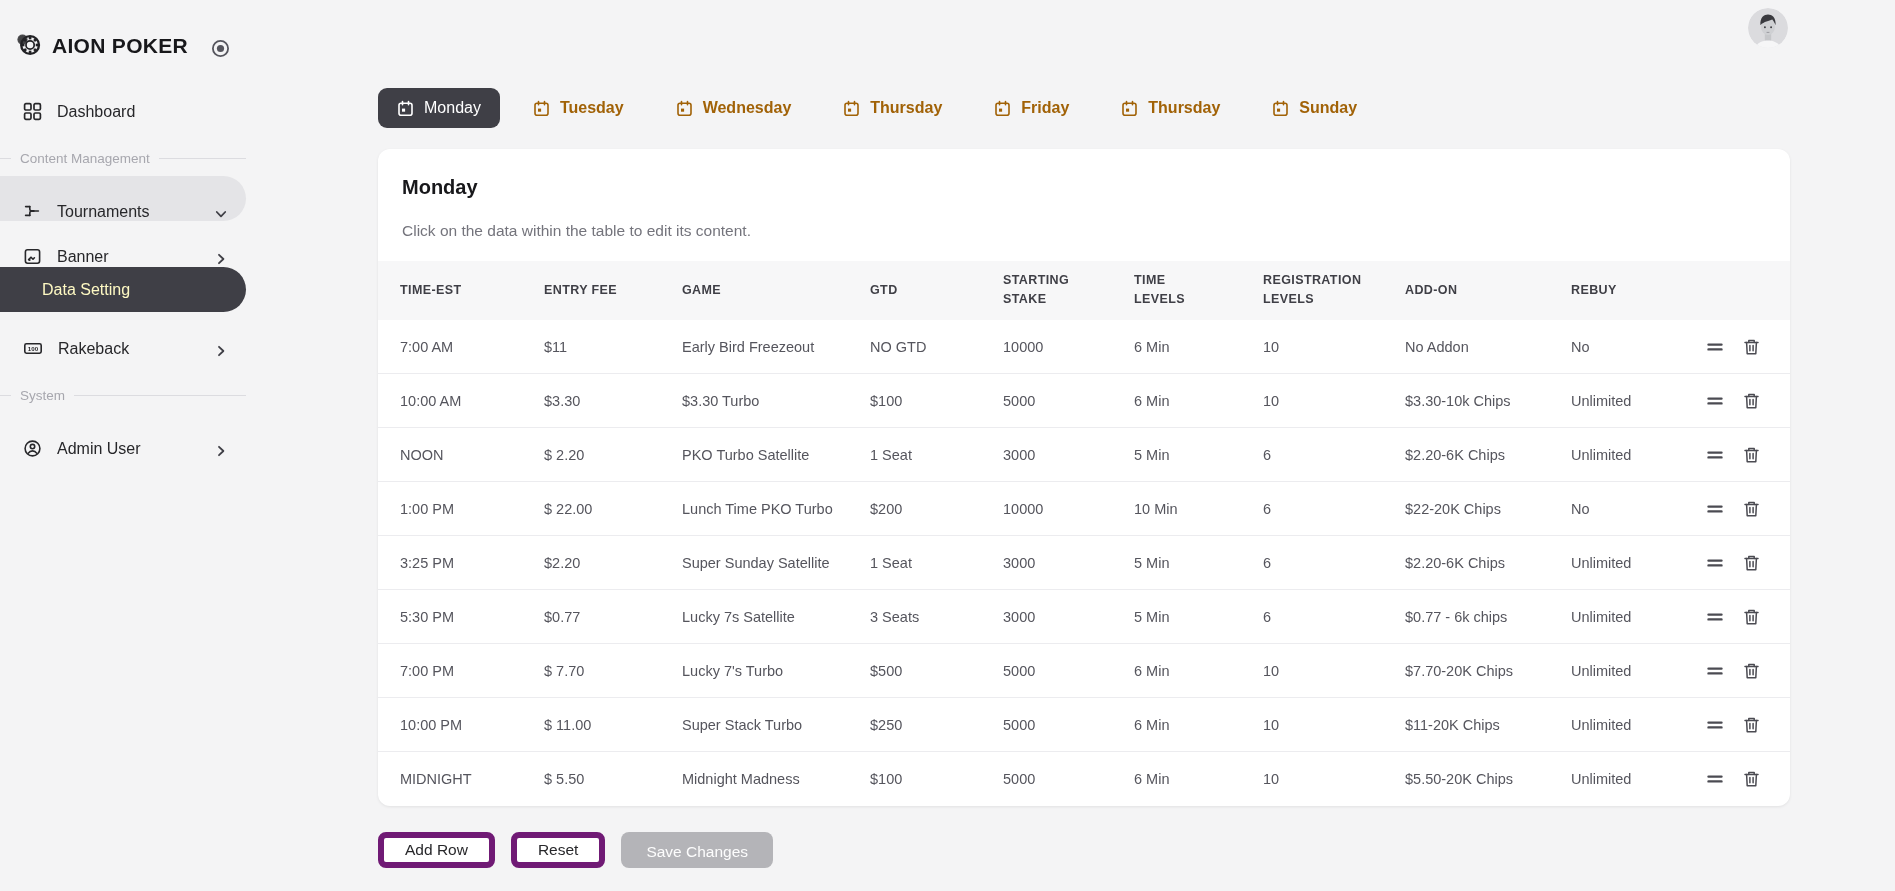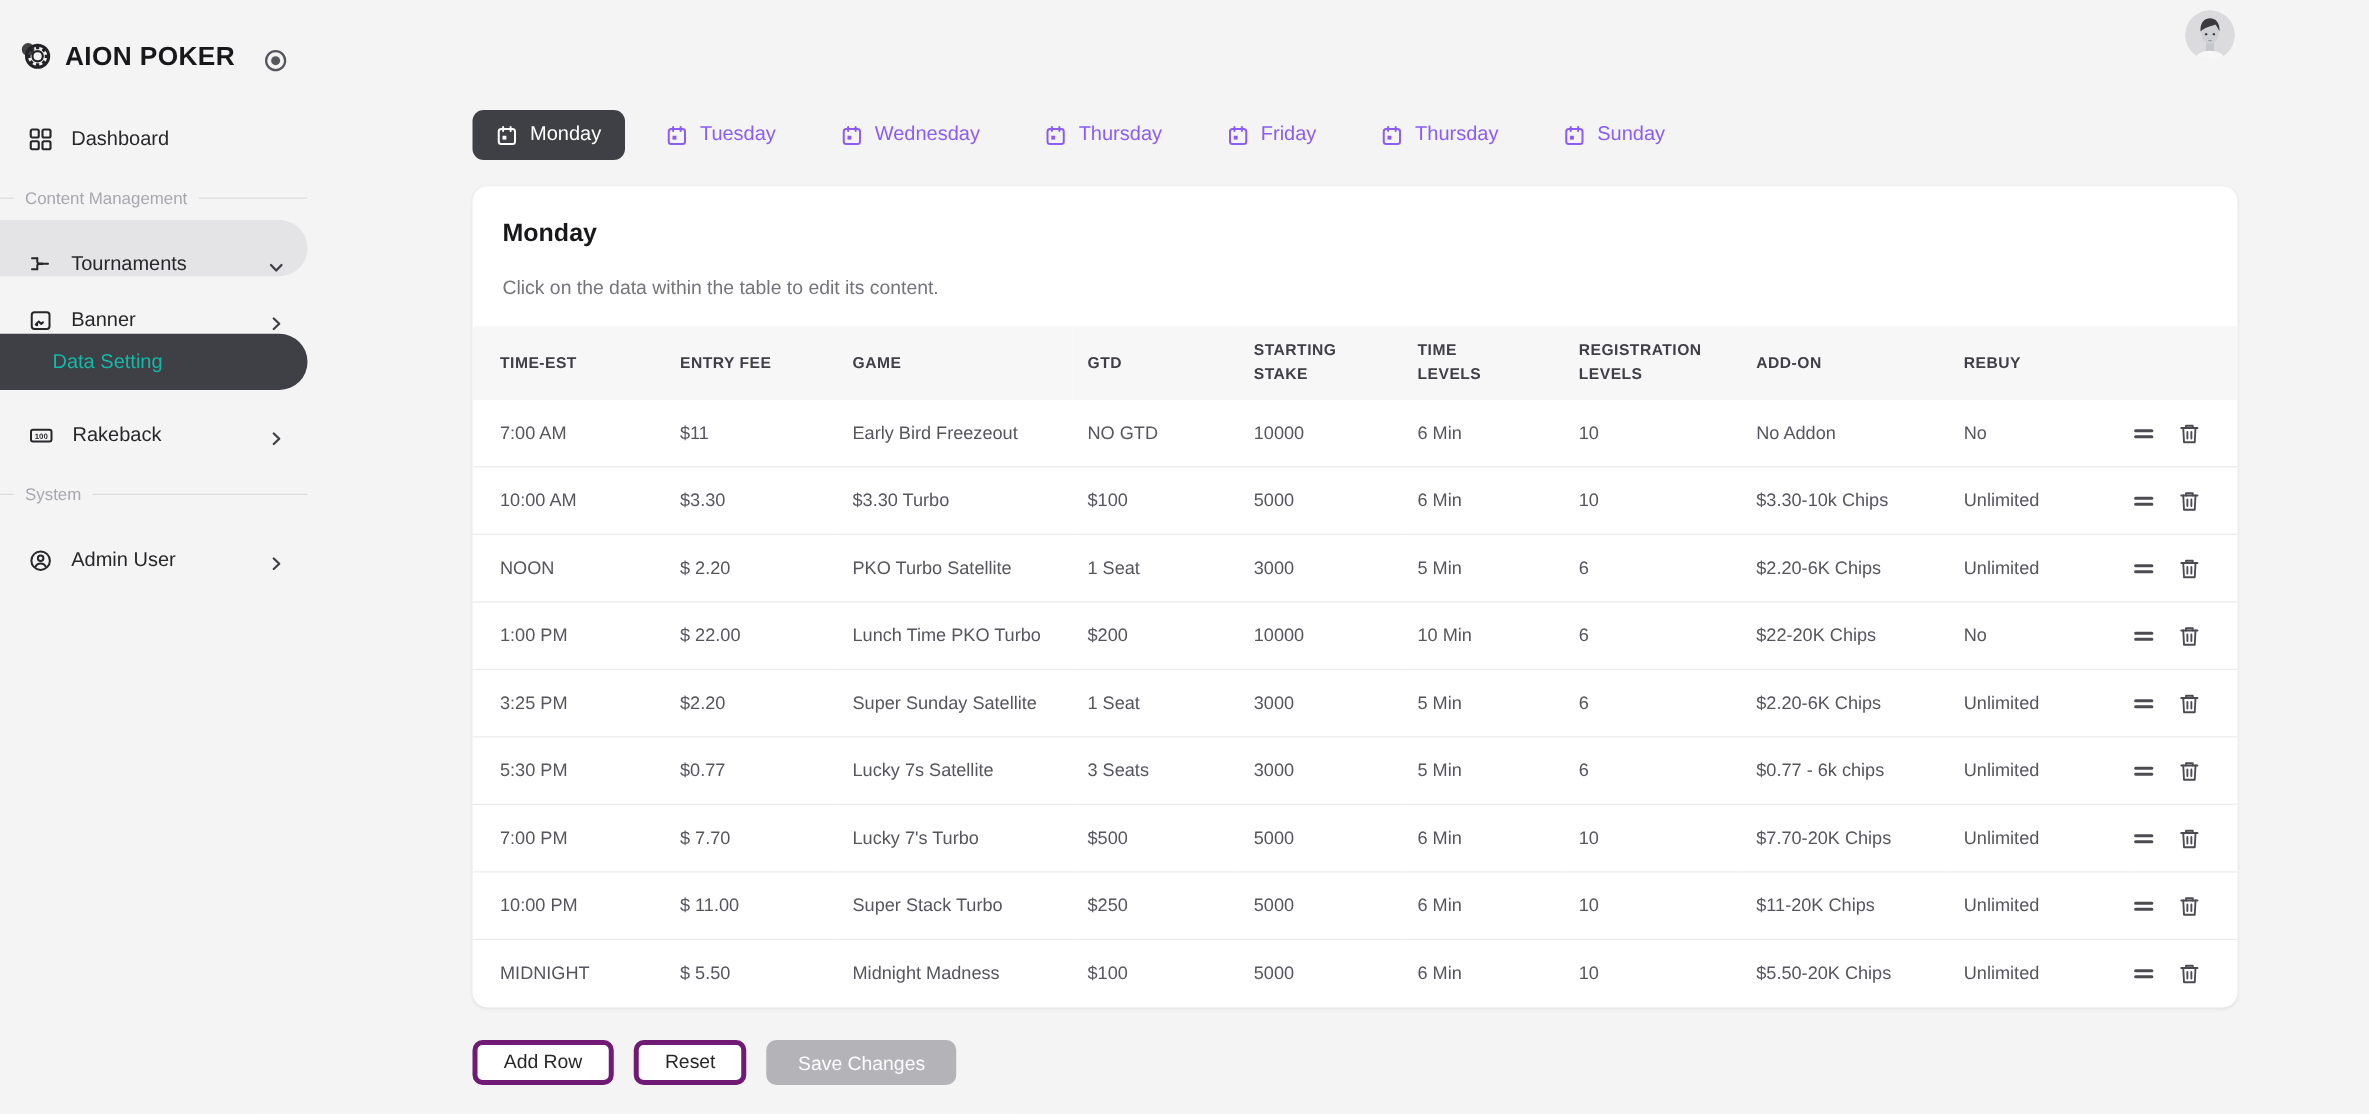--- a/index.html
+++ b/index.html
@@ -10,48 +10,48 @@
   }
   
   .sidebar{position:absolute;left:0;top:0;width:246px;height:100%;padding-top:14px}
   .sidebar-header{display:flex;align-items:flex-end;gap:10px;padding:0 16px;height:44px}
   .brand-title{font-size:21px;font-weight:700;letter-spacing:.3px;flex:1;color:#18181b;white-space:nowrap}
   .icon{display:inline-flex;align-items:center;justify-content:center;flex:none}
   .nav{margin-top:18px}
   .nav-item{display:flex;align-items:flex-end;gap:15px;height:45px;padding:0 18px 0 23px;font-size:16px;color:#27272a;cursor:pointer}
   .nav-item .label{flex:1;white-space:nowrap}
   .nav-item.highlight{background:#e4e4e7;border-radius:0 999px 999px 0}
-  .nav-sub{display:flex;align-items:center;height:45px;margin:1px 0;background:#3f3f46;color:#14b8a6;border-radius:0 999px 999px 0;padding-left:42px;font-size:16px;cursor:pointer}
+  .nav-sub{display:flex;align-items:center;height:45px;margin:1px 0;background:#3f3f46;color:#fef9c3;border-radius:0 999px 999px 0;padding-left:42px;font-size:16px;cursor:pointer}
   .section{display:flex;align-items:center;gap:9px;color:#a7a7ae;font-size:13.5px;margin:30px 0 10px;white-space:nowrap}
   .section::before{content:"";width:11px;height:1px;background:#dcdce0;flex:none}
   .section::after{content:"";flex:1;height:1px;background:#dcdce0}
   .chev{color:#3f3f46}
   
   .main{position:absolute;left:246px;top:0;width:1649px;height:100%;padding:88px 0 0 132px}
   .avatar{position:absolute;top:8px;right:107px;width:40px;height:40px;border-radius:50%;overflow:hidden;cursor:pointer}
   .tabs{display:flex;gap:14px;height:40px;margin-bottom:21px}
-  .tab{display:flex;align-items:center;gap:10px;padding:0 19px;border:none;border-radius:9px;font-size:16px;font-weight:400;font-family:inherit;color:#8b5cf6;background:transparent;cursor:pointer}
+  .tab{display:flex;align-items:center;gap:10px;padding:0 19px;border:none;border-radius:9px;font-size:16px;font-weight:700;font-family:inherit;color:#a16207;background:transparent;cursor:pointer}
   .tab.active{background:#3f3f46;color:#fff;font-weight:500}
   .card{width:1412px;background:#fff;border-radius:12px;box-shadow:0 1px 3px rgba(0,0,0,.08);overflow:hidden}
   .card-header{padding:27px 24px 21px}
   .card-title{font-size:20px;font-weight:700;color:#18181b}
   .card-sub{font-size:15.5px;color:#74747c;margin-top:23px}
   
   table{width:100%;border-collapse:collapse;table-layout:fixed}
   thead th{background:#f7f7f8;font-size:12.5px;font-weight:600;color:#3f3f46;text-align:left;letter-spacing:.4px;padding:10px 12px;height:58px;vertical-align:middle}
   thead th:first-child{padding-left:22px}
   thead th .wrap{display:inline-block;width:min-content;line-height:1.55}
   tbody td{height:54px;font-size:14.5px;color:#55555d;padding:0 12px;border-top:1px solid #ececef;cursor:pointer;white-space:nowrap;overflow:hidden}
   tbody tr:first-child td{border-top:none}
   tbody td:first-child{padding-left:22px}
   .row-actions{display:flex;align-items:center;justify-content:flex-end;gap:19px;padding-right:18px}
   .act{display:inline-flex;color:#4b4b52;cursor:pointer}
   
   .footer{display:flex;gap:16px;margin-top:26px;align-items:center}
-  .btn{height:36px;padding:0 21px;border-radius:8px;font-size:15.5px;font-weight:500;font-family:inherit;background:#fff;border:4px solid #701a75;color:#27272a;cursor:pointer}
+  .btn{height:36px;padding:0 21px;border-radius:8px;font-size:15.5px;font-weight:500;font-family:inherit;background:#fff;border:6px solid #701a75;color:#27272a;cursor:pointer}
   .btn.save{background:#b4b4b8;border:none;color:#fdfdfd;padding:11px 25px;cursor:default}
 </style>
 </head>
 <body>
 
 <aside class="sidebar">
   <div class="sidebar-header">
     <span class="icon">
       <svg width="26" height="26" viewBox="0 0 24 24" fill="none" stroke="#232326">
         <circle cx="13" cy="12" r="8.2" stroke-width="2.2"></circle>

